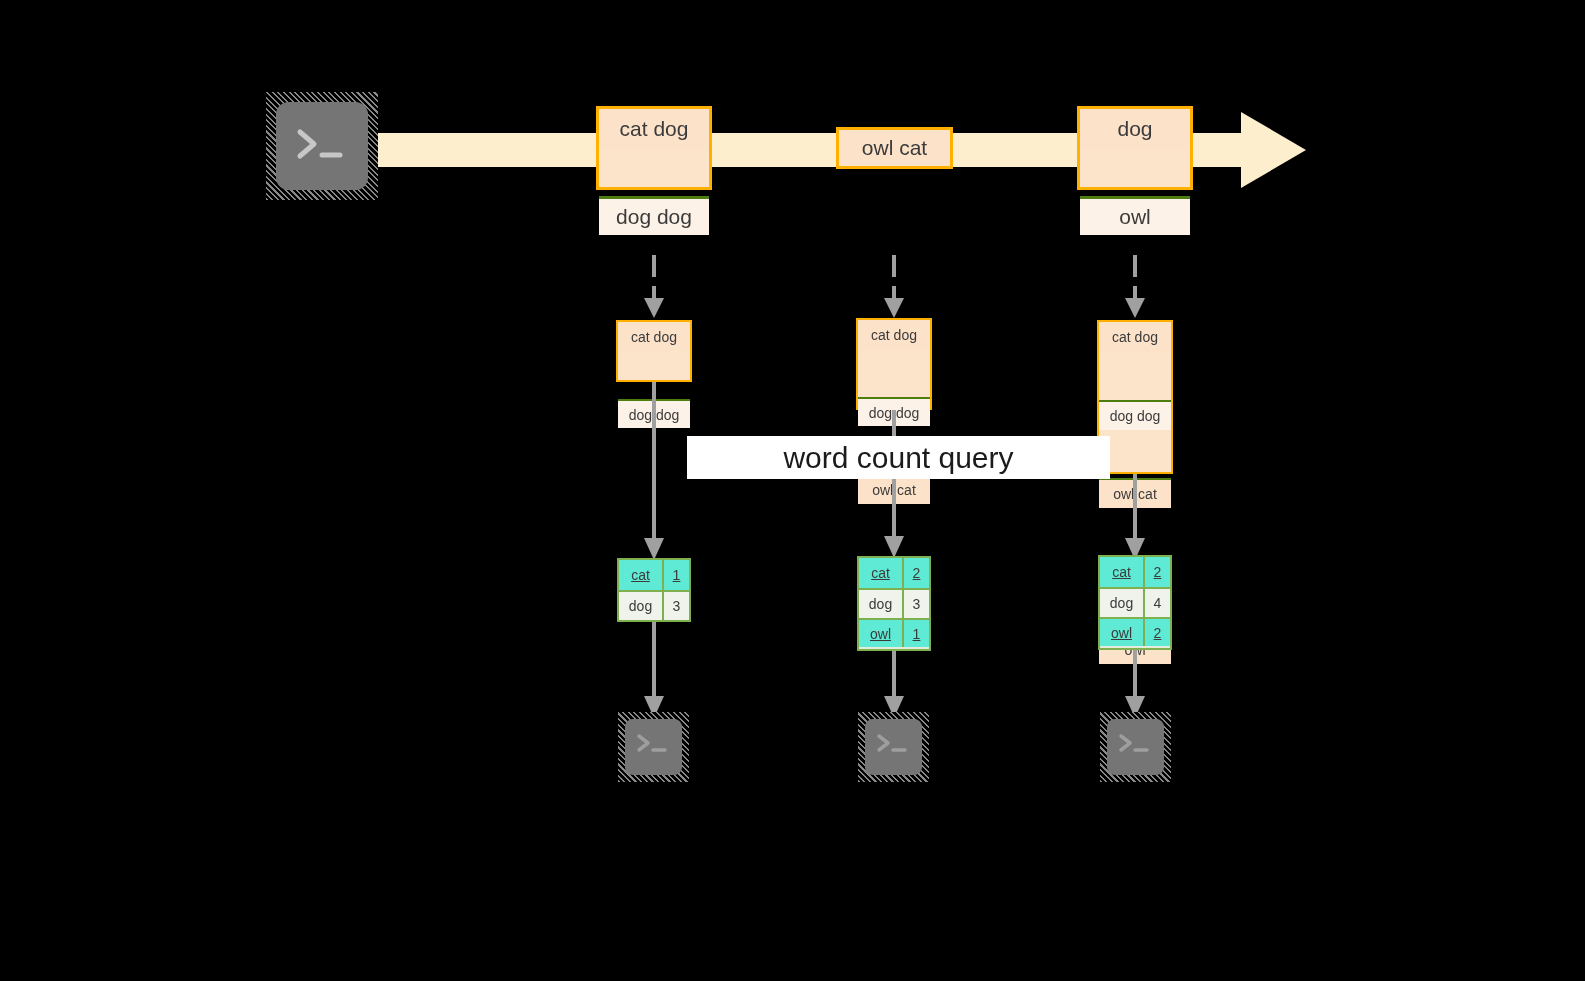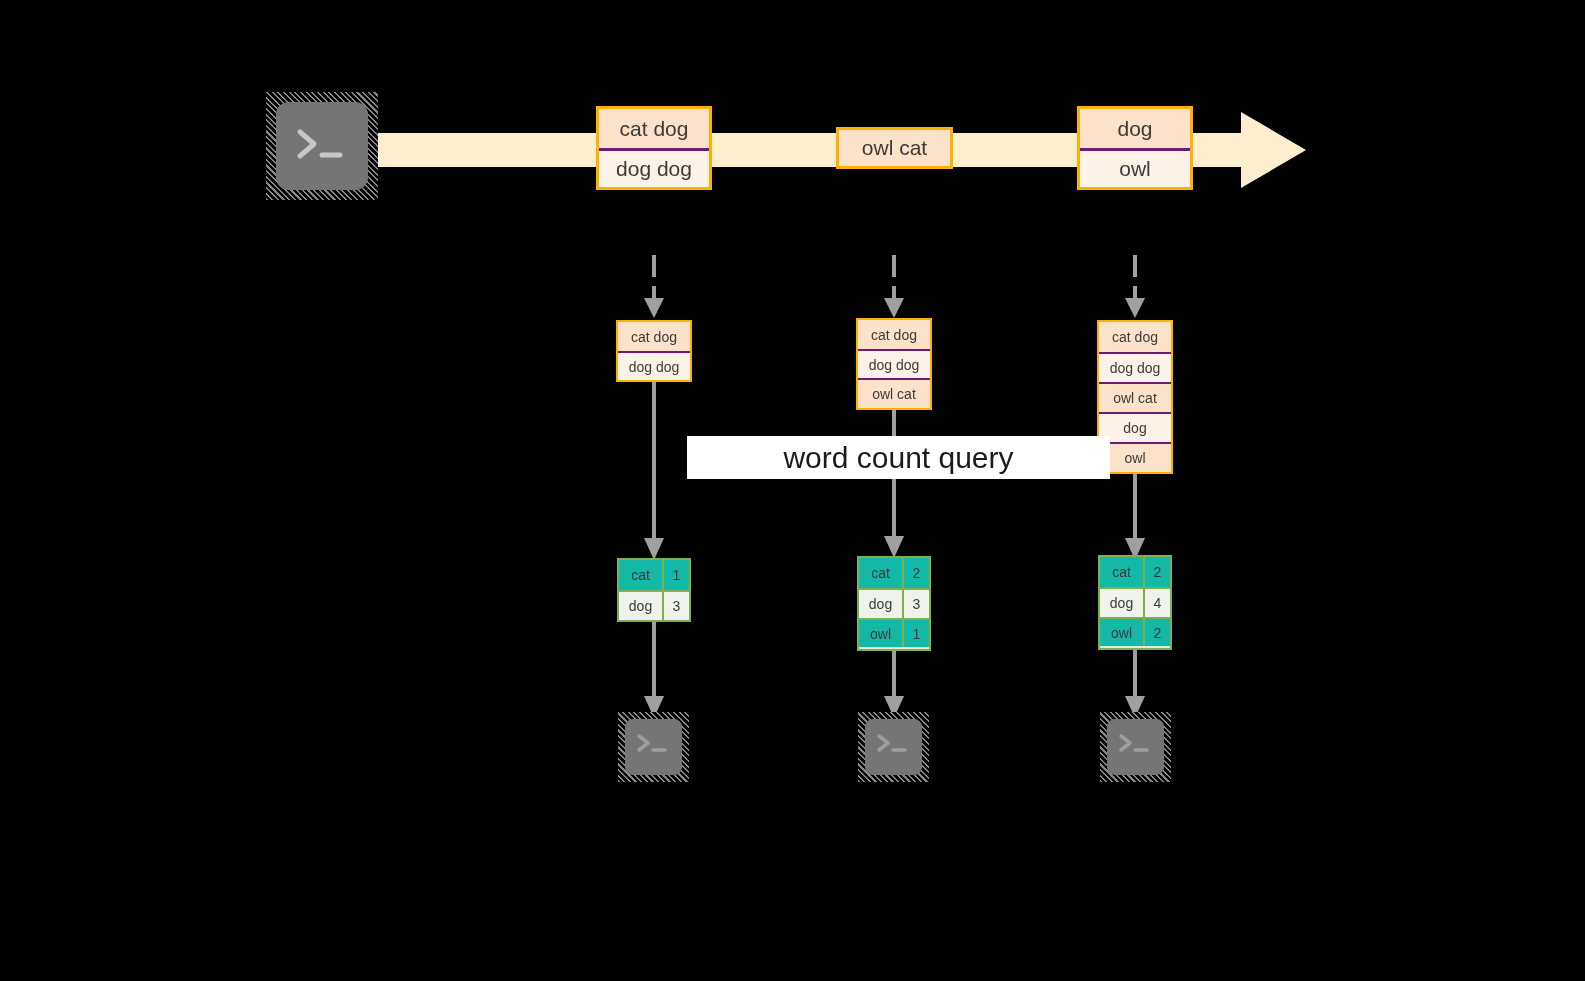--- a/index.html
+++ b/index.html
@@ -57,21 +57,21 @@
   .msgrow {
     box-sizing: border-box;
     display: flex;
     align-items: center;
     justify-content: center;
     color: #3b3b3b;
     white-space: nowrap;
   }
   .msgrow.dark  { background: #fce2c9; }
   .msgrow.light { background: #fdf2e7; }
-  .msgrow + .msgrow { border-top: 3px solid #701a75; }
+  .msgrow + .msgrow { border-top: 3px solid #4d7c0f; margin-top: 48px; }
 
   
   .tablebox {
     position: absolute;
     box-sizing: border-box;
     border: 2px solid #7fb04f;
     background: #e3ebdc;
   }
   .trow {
     display: flex;
@@ -80,21 +80,21 @@
   .trow + .trow { border-top: 2px solid #7fb04f; }
   .tcell {
     box-sizing: border-box;
     display: flex;
     align-items: center;
     justify-content: center;
     color: #3b3b3b;
     white-space: nowrap;
   }
   .tcell.key { border-right: 2px solid #7fb04f; }
-  .trow.dark  .tcell { background: #14b8a6; }
+  .trow.dark  .tcell { background: #5eead4; text-decoration: underline; }
   .trow.light .tcell { background: #eff3ec; }
 
   
   .conn {
     position: absolute;
     overflow: visible;
   }
 
   
   .querylabel {

